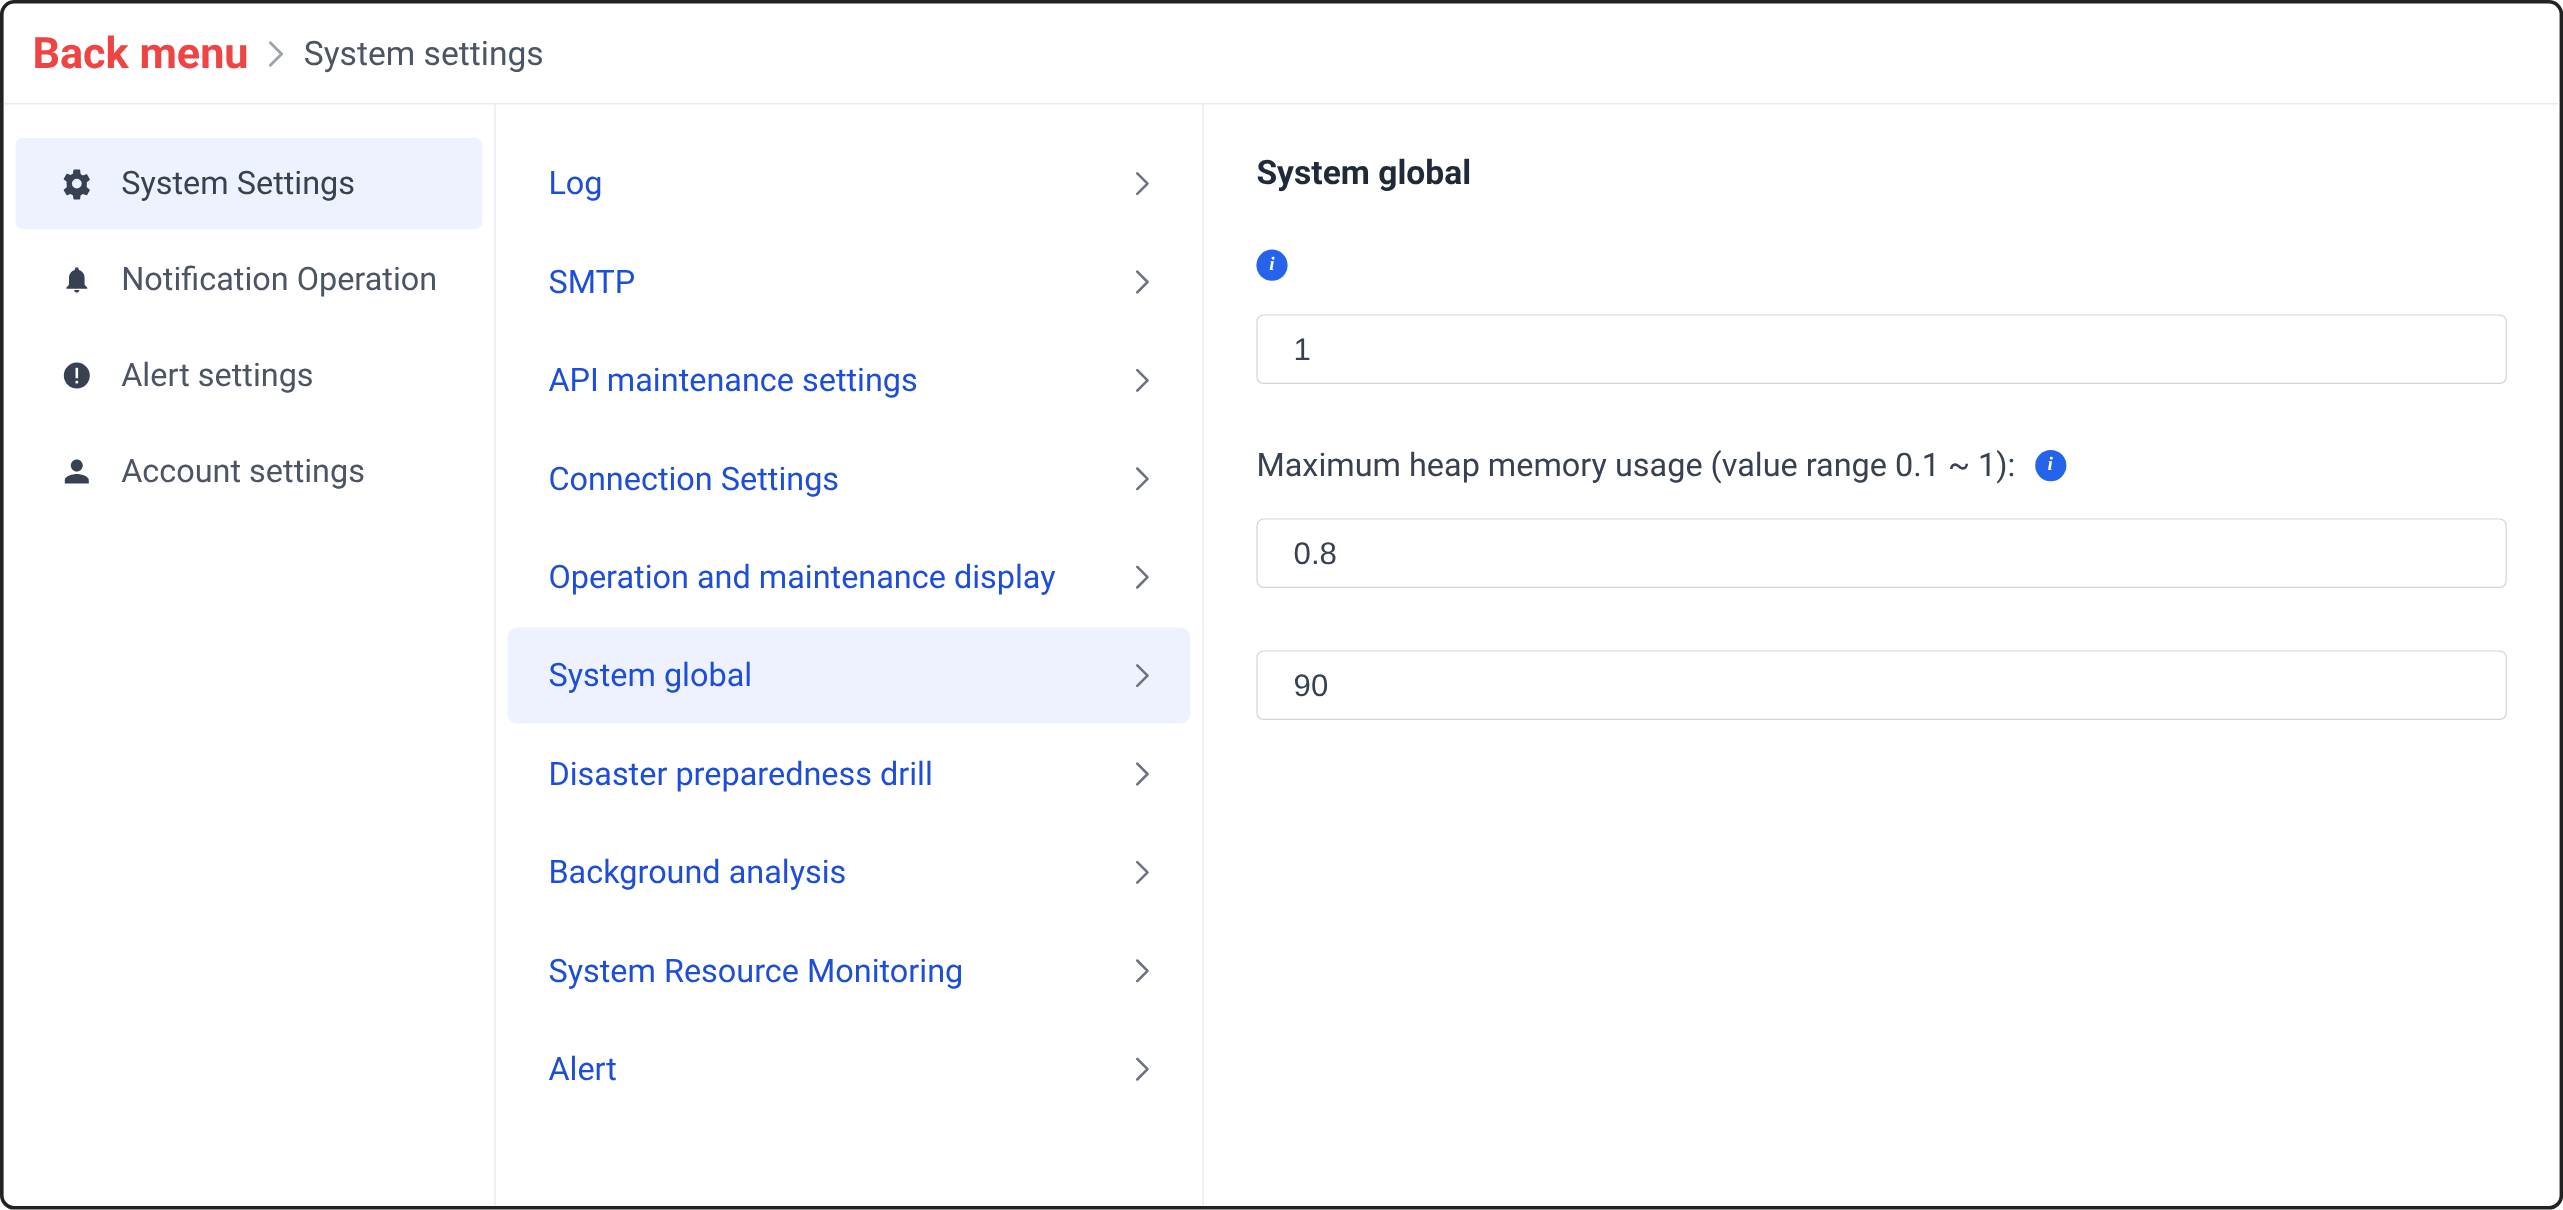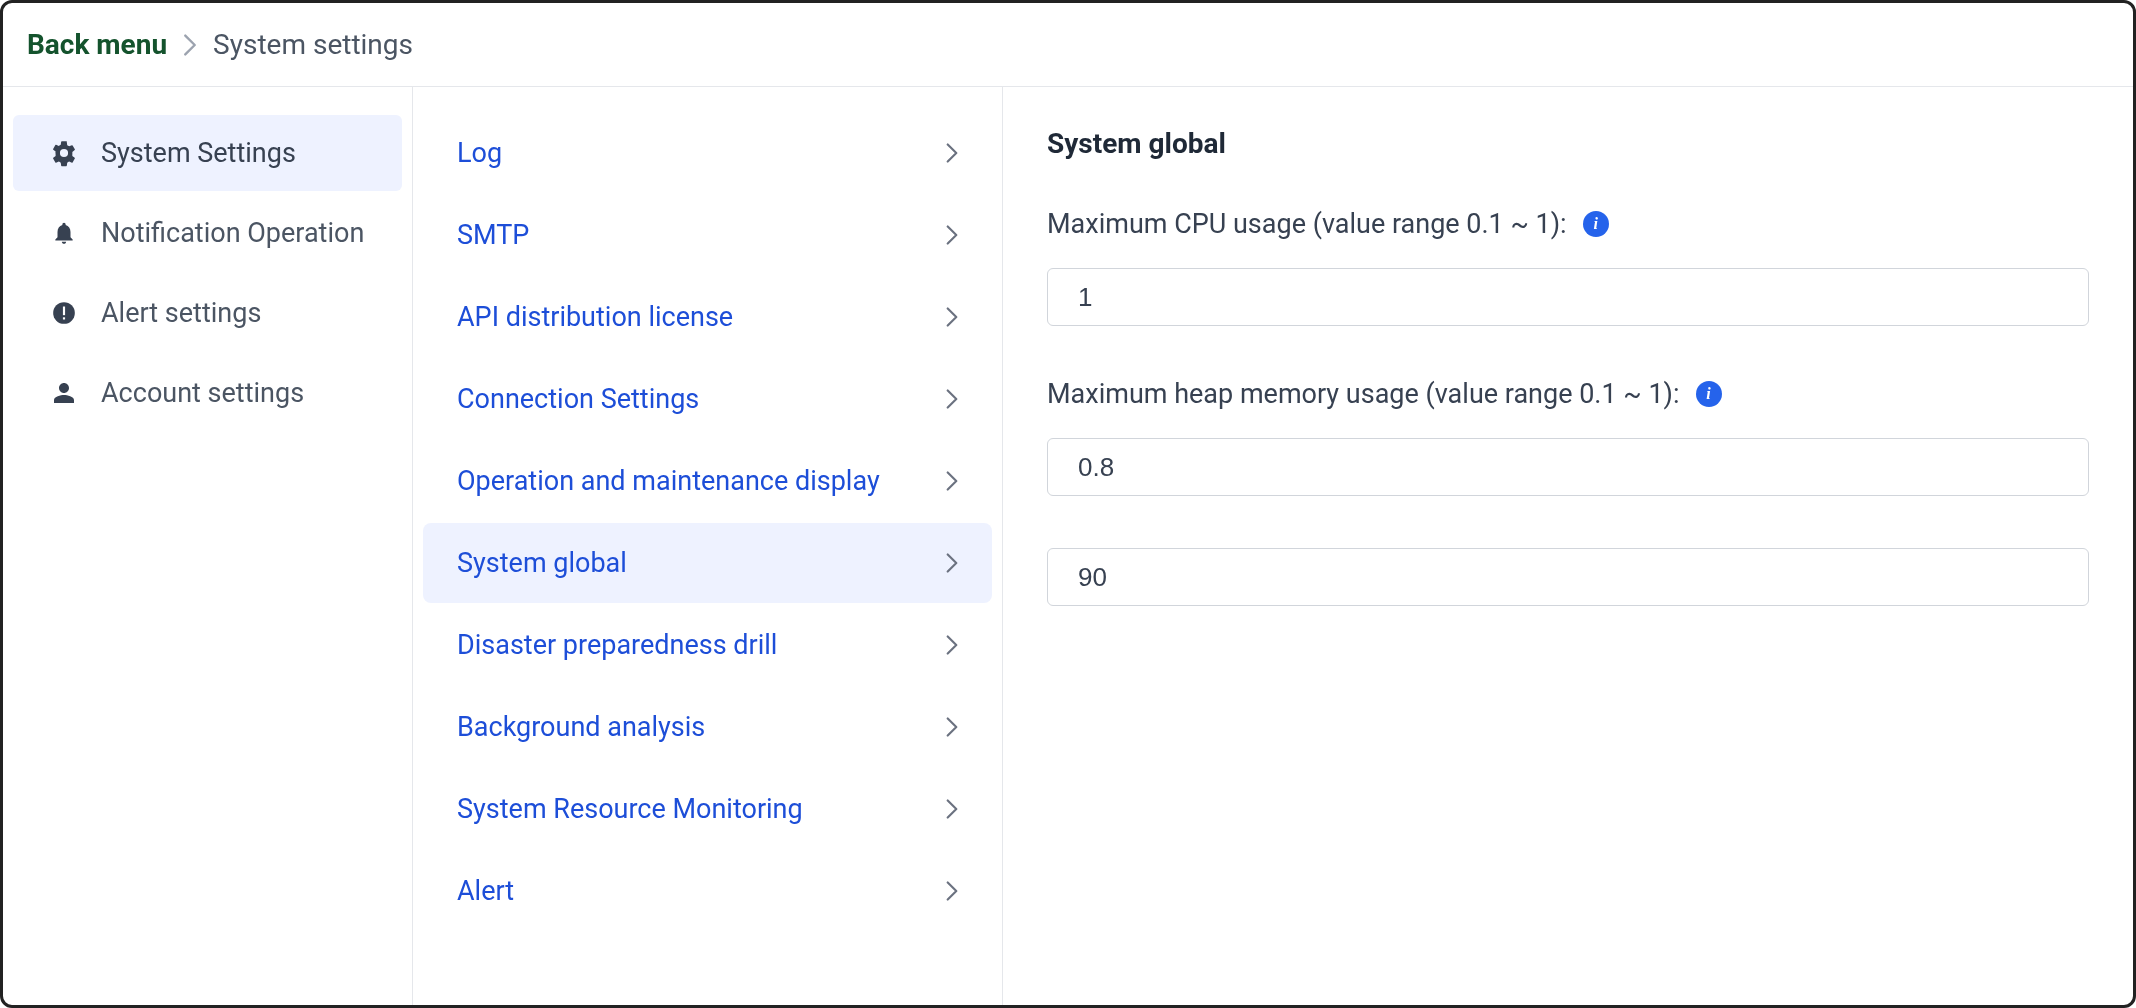--- a/index.html
+++ b/index.html
@@ -15,23 +15,23 @@
 }
 .header {
   height: 84px;
   display: flex;
   align-items: center;
   padding: 0 24px;
   border-bottom: 1px solid #e5e7eb;
   gap: 16px;
 }
 .header .back {
-  font-size: 28px;
+  font-size: 36px;
   font-weight: 700;
-  color: #14532d;
+  color: #ef4444;
 }
 .header .chevron {
   color: #9ca3af;
   font-size: 22px;
 }
 .header .crumb {
   font-size: 28px;
   color: #4b5563;
   font-weight: 400;
 }
@@ -206,21 +206,21 @@
     </div>
     <div class="item">
       <span>SMTP</span>
       <span class="chev">
           <svg width="12" height="20" viewBox="0 0 8 14">
             <path d="M1 1l6 6-6 6" stroke="#6b7280" stroke-width="1.5" fill="none" stroke-linecap="round" stroke-linejoin="round"></path>
           </svg>
         </span>
     </div>
     <div class="item">
-      <span>API distribution license</span>
+      <span>API maintenance settings</span>
       <span class="chev">
           <svg width="12" height="20" viewBox="0 0 8 14">
             <path d="M1 1l6 6-6 6" stroke="#6b7280" stroke-width="1.5" fill="none" stroke-linecap="round" stroke-linejoin="round"></path>
           </svg>
         </span>
     </div>
     <div class="item">
       <span>Connection Settings</span>
       <span class="chev">
           <svg width="12" height="20" viewBox="0 0 8 14">
@@ -276,21 +276,20 @@
           </svg>
         </span>
     </div>
   </div>
 
   <div class="content">
     <h2>System global</h2>
 
     <div class="field">
       <div class="field-label">
-        <span>Maximum CPU usage (value range 0.1 ~ 1):</span>
         <span class="info-icon">i</span>
       </div>
       <input type="text" value="1" style="">
     </div>
 
     <div class="field">
       <div class="field-label">
         <span>Maximum heap memory usage (value range 0.1 ~ 1):</span>
         <span class="info-icon">i</span>
       </div>

